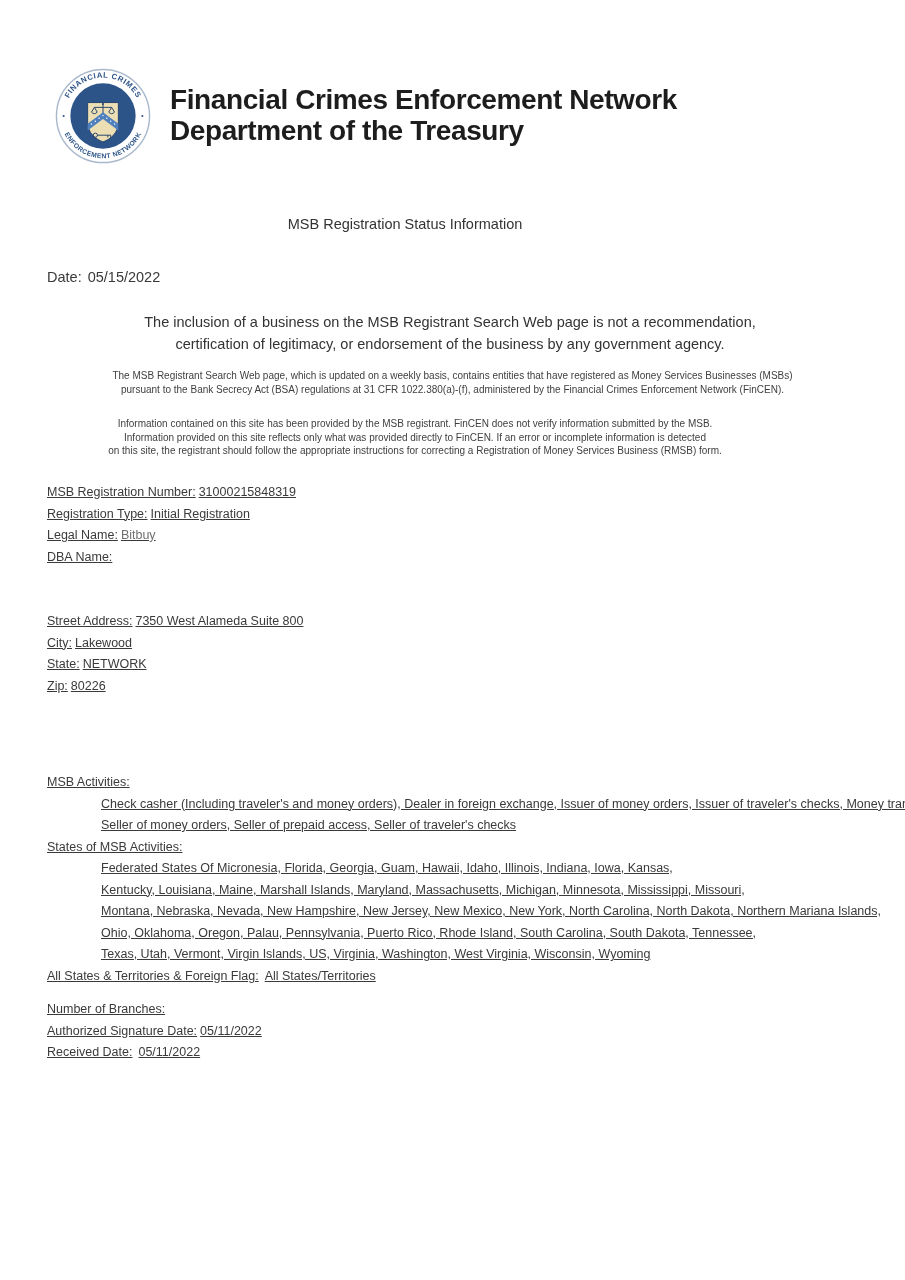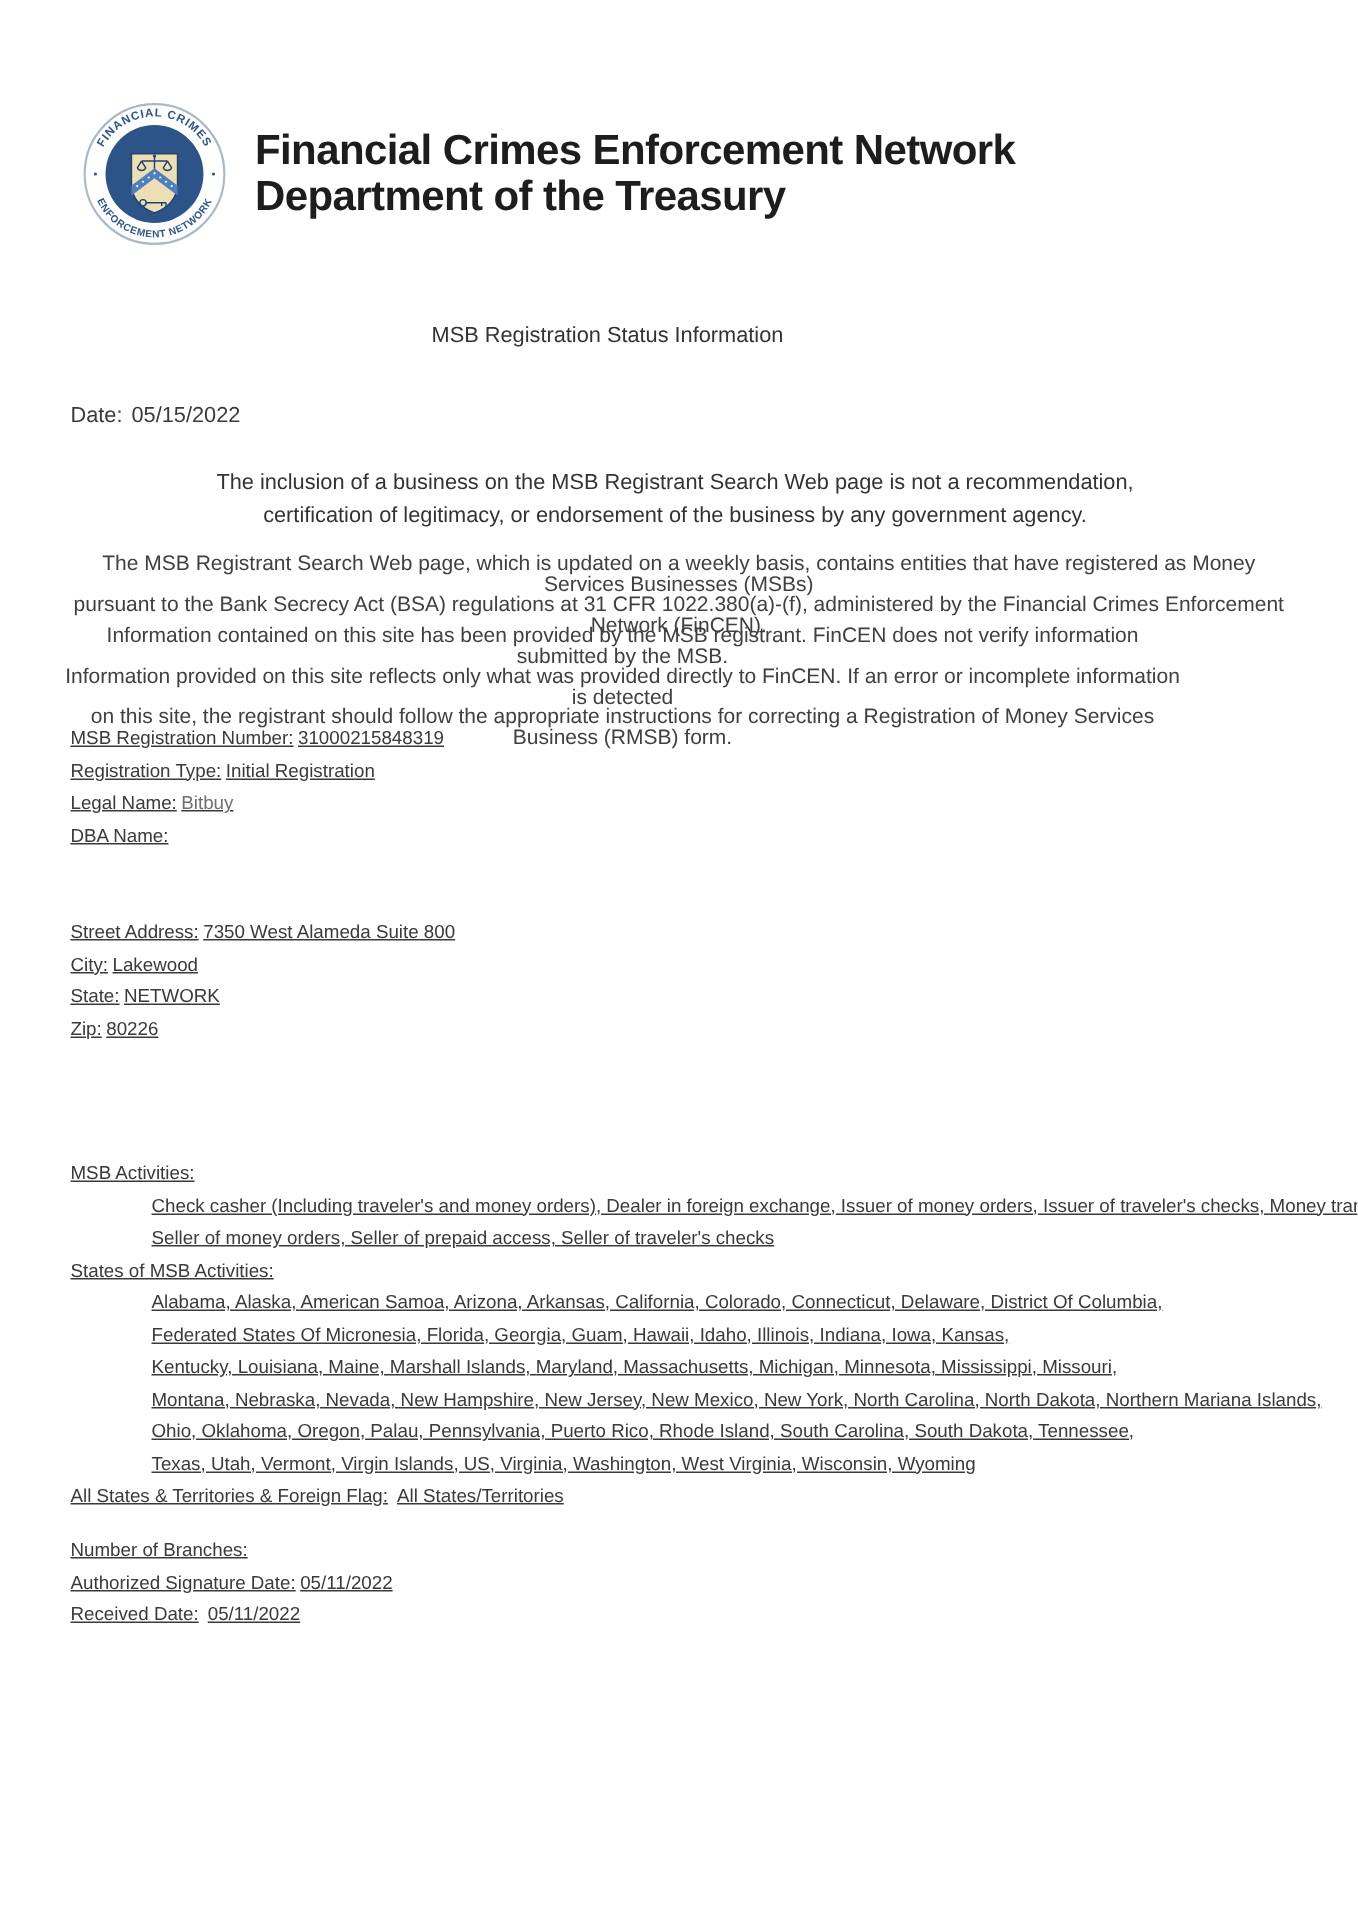--- a/index.html
+++ b/index.html
@@ -29,39 +29,39 @@
   .date-line { position: absolute; left: 47px; top: 269px; font-size: 14.5px; }
   .notice {
     position: absolute; left: 60px; top: 312px; width: 780px;
     text-align: center; font-size: 14.5px; line-height: 21.5px; color: #333333;
   }
   .notice p { margin: 0; }
 
   
   .fine {
     position: absolute; text-align: center;
-    font-size: 14px; line-height: 13.5px; color: #404040;
+    font-size: 10px; line-height: 13.5px; color: #404040;
   }
   .fine p { margin: 0; }
   .fine1 { left: 40px; top: 369px; width: 825px; }
   .fine2 { left: 40px; top: 417px; width: 750px; text-align: center; }
 
   
   .block { position: absolute; left: 47px; font-size: 12.5px; color: #3a3a3a; text-decoration: underline; }
   .block p { margin: 0; line-height: 21.5px; }
   .indent { padding-left: 54px; }
   .nowrap { white-space: nowrap; }
   .val { margin-left: 3px; }
   .val2 { margin-left: 6px; }
   .muted { color: #707070; }
 
   #reg-block  { top: 482px; }
   #addr-block { top: 611px; }
   #act-block  { top: 772px; width: 858px; }
-  #foot-block { top: 999px; margin-top: 24px; }
+  #foot-block { top: 999px; }
 </style>
 </head>
 <body>
 
 <div class="page">
 
   <svg class="seal" width="96" height="100" viewBox="0 0 100 100">
     <defs>
       <path id="arcTop" d="M 10,50 A 40,40 0 0 1 90,50"></path>
       <path id="arcBot" d="M 6,50 A 44,44 0 0 0 94,50"></path>
@@ -149,21 +149,20 @@
     <p><span>City:</span><span class="val">Lakewood</span></p>
     <p><span>State:</span><span class="val">NETWORK</span></p>
     <p><span>Zip:</span><span class="val">80226</span></p>
   </div>
 
   <div class="block" id="act-block">
     <p>MSB Activities:</p>
     <p class="indent nowrap">Check casher (Including traveler's and money orders), Dealer in foreign exchange, Issuer of money orders, Issuer of traveler's checks, Money transmitter,</p>
     <p class="indent">Seller of money orders, Seller of prepaid access, Seller of traveler's checks</p>
     <p>States of MSB Activities:</p>
-    <p class="indent">Alabama, Alaska, American Samoa, Arizona, Arkansas, California, Colorado, Connecticut, Delaware, District Of Columbia,</p>
     <p class="indent">Federated States Of Micronesia, Florida, Georgia, Guam, Hawaii, Idaho, Illinois, Indiana, Iowa, Kansas,</p>
     <p class="indent">Kentucky, Louisiana, Maine, Marshall Islands, Maryland, Massachusetts, Michigan, Minnesota, Mississippi, Missouri,</p>
     <p class="indent">Montana, Nebraska, Nevada, New Hampshire, New Jersey, New Mexico, New York, North Carolina, North Dakota, Northern Mariana Islands,</p>
     <p class="indent">Ohio, Oklahoma, Oregon, Palau, Pennsylvania, Puerto Rico, Rhode Island, South Carolina, South Dakota, Tennessee,</p>
     <p class="indent">Texas, Utah, Vermont, Virgin Islands, US, Virginia, Washington, West Virginia, Wisconsin, Wyoming</p>
     <p><span>All States &amp; Territories &amp; Foreign Flag:</span><span class="val2">All States/Territories</span></p>
   </div>
 
   <div class="block" id="foot-block">
     <p><span>Number of Branches:</span><span class="val"></span></p>

